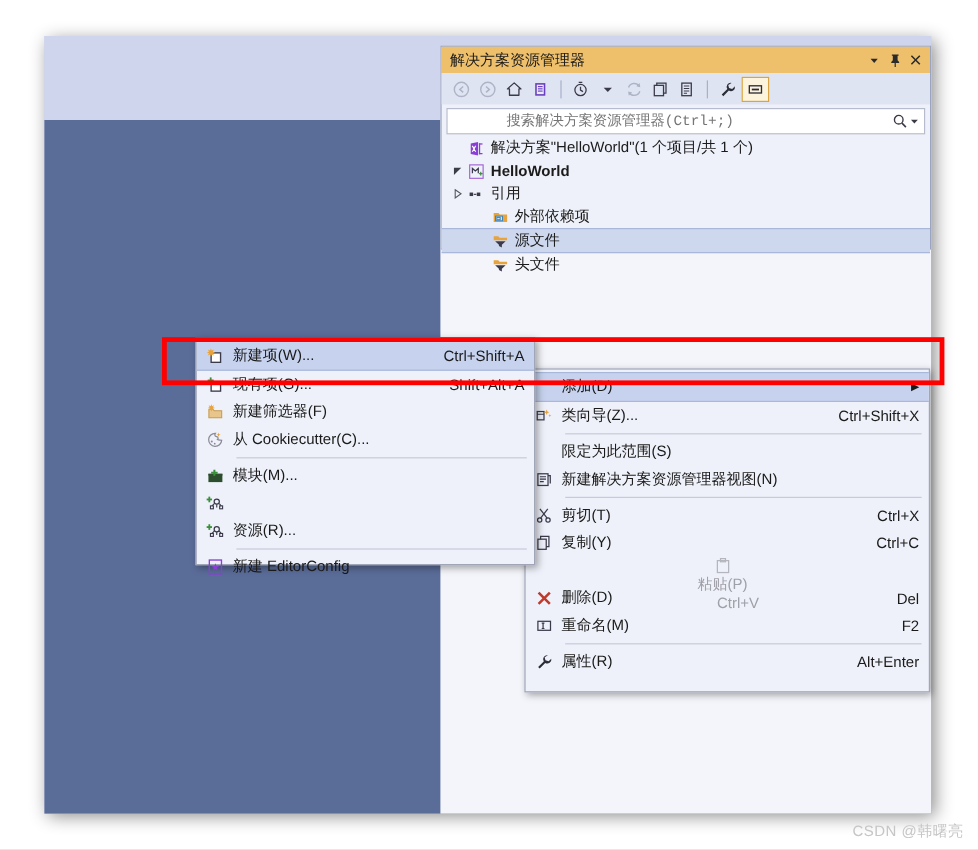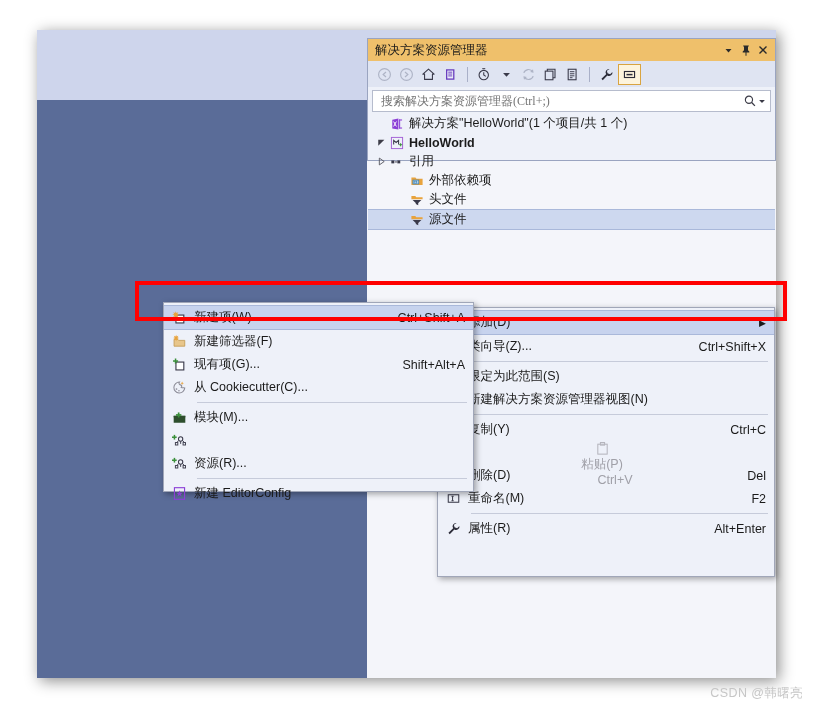--- a/index.html
+++ b/index.html
@@ -120,21 +120,21 @@
     margin-left: 16px;
     padding: 2px 5px;
   }
 
   
   #solution-explorer {
     position: absolute;
     left: 330px;
     top: 8px;
     width: 409px;
-    height: 123px;
+    height: 170px;
     background: #eef1f9;
     border: 1px solid #9aa4c0;
     box-sizing: border-box;
   }
   #se-titlebar {
     height: 22px;
     background: #efc06b;
     display: flex;
     align-items: center;
     padding: 0 4px 0 7px;
@@ -196,22 +196,23 @@
     align-items: center;
     padding: 0 4px 0 6px;
     box-sizing: border-box;
   }
   #se-search-input {
     flex: 1;
     border: none;
     outline: none;
     font-size: 12px;
     color: #8b8b95;
-    font-family: Liberation Serif, serif;
+    font-family: Liberation Mono, monospace;
     background: transparent;
+    margin-left: 41px;
   }
   #se-search .mag {
     color: #3a3a46;
     display: flex;
     align-items: center;
     gap: 1px;
     font-size: 10px;
   }
 
   
@@ -294,22 +295,22 @@
     color: #1a1a1a;
   }
   .menu-sep {
     height: 1px;
     background: #c6cbda;
     margin: 3px 6px 3px 33px;
   }
 
   #ctx-left {
     left: 163px;
-    top: 302px;
-    width: 311px;
+    top: 281px;
+    width: 283px;
     height: 190px;
   }
   #ctx-right {
     left: 437px;
     top: 307px;
     width: 338px;
     height: 270px;
   }
 
   
@@ -556,40 +557,40 @@
         <span class="tw-icon">
           <svg width="14" height="14" viewBox="0 0 16 16">
             <path d="M1.6 4 L6.2 4 L7.4 5.4 L14.4 5.4 L14.4 12.6 L1.6 12.6 Z" fill="#e8a33d"></path>
             <rect x="3.4" y="7" width="6.6" height="4.4" fill="#cfe6f7" stroke="#3a7fb5" stroke-width="0.9"></rect>
             <rect x="4.6" y="8.2" width="3.2" height="2.2" fill="none" stroke="#3a7fb5" stroke-width="0.9"></rect>
           </svg>
         </span>
         <span class="tw-label">外部依赖项</span>
       </div>
 
+      <div class="tree-row indent-2 selected">
+        <span class="tw-icon">
+          <svg width="14" height="14" viewBox="0 0 16 16">
+            <path d="M1.6 3.4 L6 3.4 L7.2 4.8 L14.4 4.8 L14.4 7 L1.6 7 Z" fill="#e8a33d"></path>
+            <path d="M3 8 L13 8 L9.4 11.4 L9.4 14 L6.6 12.6 L6.6 11.4 Z" fill="#3a3a4a"></path>
+          </svg>
+        </span>
+        <span class="tw-label">源文件</span>
+      </div>
+
       <div class="tree-row indent-2">
         <span class="tw-icon">
           <svg width="14" height="14" viewBox="0 0 16 16">
             <path d="M1.6 3.4 L6 3.4 L7.2 4.8 L14.4 4.8 L14.4 7 L1.6 7 Z" fill="#e8a33d"></path>
             <path d="M3 8 L13 8 L9.4 11.4 L9.4 14 L6.6 12.6 L6.6 11.4 Z" fill="#3a3a4a"></path>
           </svg>
         </span>
         <span class="tw-label">头文件</span>
       </div>
 
-      <div class="tree-row indent-2 selected">
-        <span class="tw-icon">
-          <svg width="14" height="14" viewBox="0 0 16 16">
-            <path d="M1.6 3.4 L6 3.4 L7.2 4.8 L14.4 4.8 L14.4 7 L1.6 7 Z" fill="#e8a33d"></path>
-            <path d="M3 8 L13 8 L9.4 11.4 L9.4 14 L6.6 12.6 L6.6 11.4 Z" fill="#3a3a4a"></path>
-          </svg>
-        </span>
-        <span class="tw-label">源文件</span>
-      </div>
-
     </div>
   </div>
 </div>
 
 <div class="ctx-menu" id="ctx-right">
 
   <div class="menu-item highlight">
     <span class="mi-icon"></span>
     <span class="mi-label">添加(D)</span>
     <span class="mi-arrow">▶</span>
@@ -623,20 +624,32 @@
         <line x1="4.2" y1="7.8" x2="9.6" y2="7.8" stroke="#3a3a4a" stroke-width="1"></line>
         <line x1="4.2" y1="10" x2="7.6" y2="10" stroke="#3a3a4a" stroke-width="1"></line>
         <polyline points="11.4,4.6 13.4,4.6 13.4,11.6" fill="none" stroke="#3a3a4a" stroke-width="1.1"></polyline>
       </svg>
     </span>
     <span class="mi-label">新建解决方案资源管理器视图(N)</span>
   </div>
 
   <div class="menu-sep"></div>
 
+  <div class="menu-item">
+    <span class="mi-icon">
+      <svg width="15" height="15" viewBox="0 0 16 16">
+        <circle cx="4" cy="12" r="1.9" fill="none" stroke="#3a3a4a" stroke-width="1.1"></circle>
+        <circle cx="11.4" cy="12" r="1.9" fill="none" stroke="#3a3a4a" stroke-width="1.1"></circle>
+        <line x1="4.8" y1="10.4" x2="11.2" y2="2.2" stroke="#3a3a4a" stroke-width="1.1"></line>
+        <line x1="10.6" y1="10.4" x2="4.2" y2="2.2" stroke="#3a3a4a" stroke-width="1.1"></line>
+      </svg>
+    </span>
+    <span class="mi-label">剪切(T)</span>
+    <span class="mi-shortcut">Ctrl+X</span>
+  </div>
 
   <div class="menu-item">
     <span class="mi-icon">
       <svg width="15" height="15" viewBox="0 0 16 16">
         <rect x="2.4" y="4.6" width="7.4" height="9" fill="none" stroke="#3a3a4a" stroke-width="1.1"></rect>
         <polyline points="4.8,4.6 4.8,2.2 12.2,2.2 12.2,11.2 9.8,11.2" fill="none" stroke="#3a3a4a" stroke-width="1.1"></polyline>
       </svg>
     </span>
     <span class="mi-label">复制(Y)</span>
     <span class="mi-shortcut">Ctrl+C</span>
@@ -699,37 +712,37 @@
         <path d="M4 1.2 L4.7 3.2 L6.7 2.3 L5.7 4.3 L7.7 5 L5.7 5.7 L6.7 7.7 L4.7 6.8 L4 8.8 L3.3 6.8 L1.3 7.7 L2.3 5.7 L0.3 5 L2.3 4.3 L1.3 2.3 L3.3 3.2 Z" fill="#e8a33d"></path>
       </svg>
     </span>
     <span class="mi-label">新建项(W)...</span>
     <span class="mi-shortcut">Ctrl+Shift+A</span>
   </div>
 
   <div class="menu-item">
     <span class="mi-icon">
       <svg width="15" height="15" viewBox="0 0 16 16">
-        <path d="M2.2 5.6 L6 5.6 L7 6.8 L13.6 6.8 L13.6 13 L2.2 13 Z" fill="#e8c68b" stroke="#c49a52" stroke-width="0.9"></path>
-        <path d="M4.4 0.8 L5 2.6 L6.8 1.8 L5.9 3.6 L7.7 4.2 L5.9 4.8 L6.8 6.6 L5 5.8 L4.4 7.6 L3.8 5.8 L2 6.6 L2.9 4.8 L1.1 4.2 L2.9 3.6 L2 1.8 L3.8 2.6 Z" fill="#e8a33d"></path>
-      </svg>
-    </span>
-    <span class="mi-label">新建筛选器(F)</span>
-  </div>
-
-  <div class="menu-item">
-    <span class="mi-icon">
-      <svg width="15" height="15" viewBox="0 0 16 16">
         <rect x="4.2" y="5.4" width="8.4" height="8.4" fill="#ffffff" stroke="#3a3a4a" stroke-width="1.2"></rect>
         <rect x="3" y="1.6" width="1.6" height="5.4" fill="#3a8f3a"></rect>
         <rect x="1.1" y="3.5" width="5.4" height="1.6" fill="#3a8f3a"></rect>
       </svg>
     </span>
     <span class="mi-label">现有项(G)...</span>
     <span class="mi-shortcut">Shift+Alt+A</span>
+  </div>
+
+  <div class="menu-item">
+    <span class="mi-icon">
+      <svg width="15" height="15" viewBox="0 0 16 16">
+        <path d="M2.2 5.6 L6 5.6 L7 6.8 L13.6 6.8 L13.6 13 L2.2 13 Z" fill="#e8c68b" stroke="#c49a52" stroke-width="0.9"></path>
+        <path d="M4.4 0.8 L5 2.6 L6.8 1.8 L5.9 3.6 L7.7 4.2 L5.9 4.8 L6.8 6.6 L5 5.8 L4.4 7.6 L3.8 5.8 L2 6.6 L2.9 4.8 L1.1 4.2 L2.9 3.6 L2 1.8 L3.8 2.6 Z" fill="#e8a33d"></path>
+      </svg>
+    </span>
+    <span class="mi-label">新建筛选器(F)</span>
   </div>
 
   <div class="menu-item">
     <span class="mi-icon">
       <svg width="15" height="15" viewBox="0 0 16 16">
         <path d="M13.6 8.4 A5.8 5.8 0 1 1 8 2.2 C7 3.6 7.6 5 9 5.2 C10.6 5.4 10.8 7 9.8 7.8 C11 8.6 12.6 8 13.6 8.4 Z" fill="none" stroke="#8a8a96" stroke-width="1.1"></path>
         <circle cx="4.8" cy="9.6" r="0.9" fill="#8a8a96"></circle>
         <circle cx="7.4" cy="11.4" r="0.8" fill="#8a8a96"></circle>
         <path d="M10.8 1.6 L11.3 3 L12.7 3.5 L11.3 4 L10.8 5.4 L10.3 4 L8.9 3.5 L10.3 3 Z" fill="#e8a33d"></path>
       </svg>

